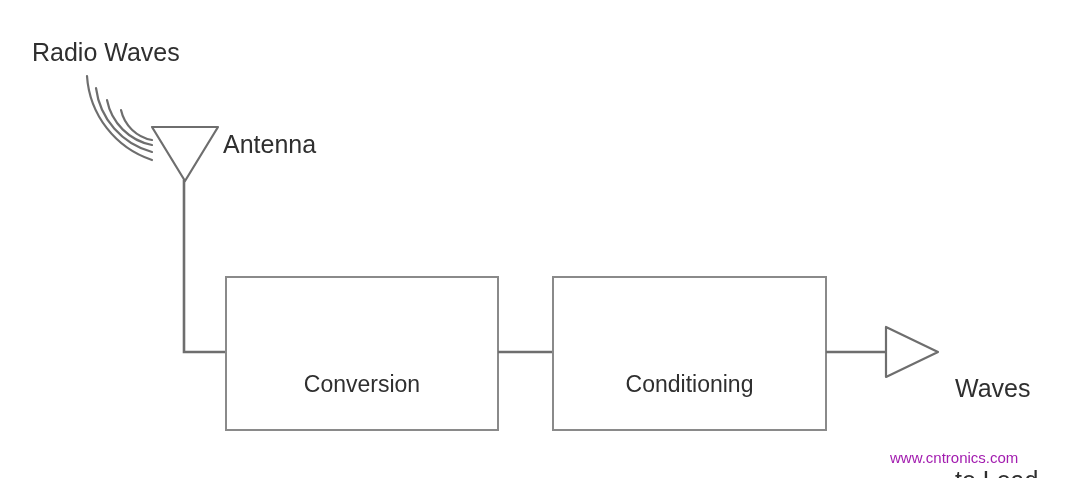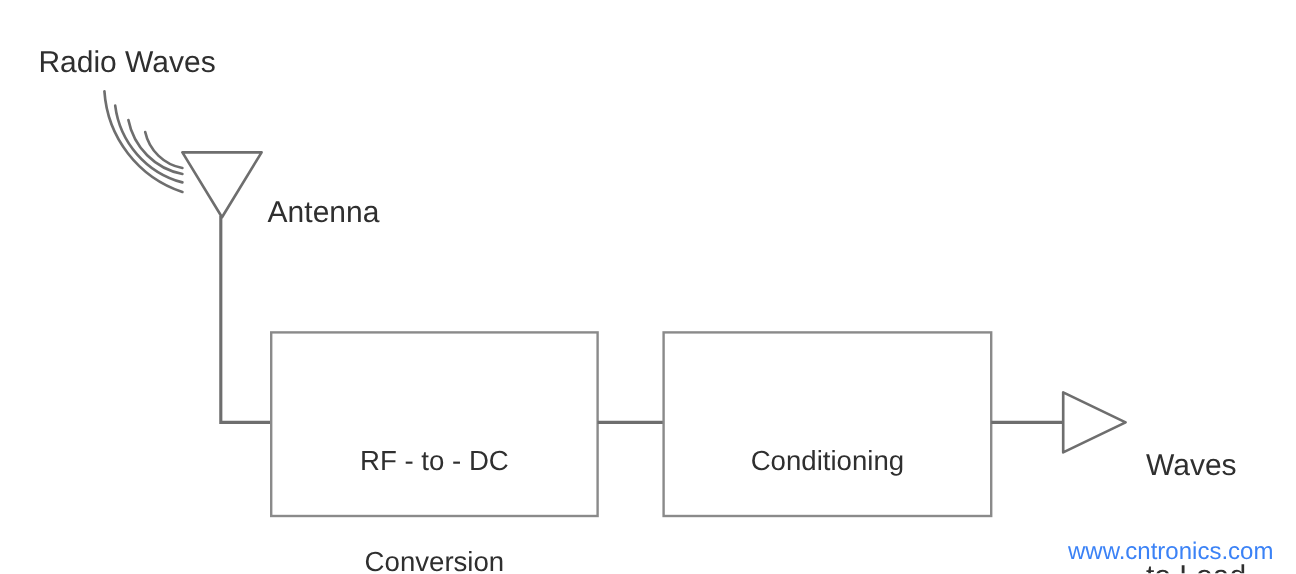--- a/index.html
+++ b/index.html
@@ -33,21 +33,20 @@
   }
   #label-radio-waves {
     left: 32px;
     top: 37px;
     font-size: 25px;
   }
   #label-antenna {
     left: 223px;
     top: 129px;
     font-size: 25px;
-    margin-top: 33px;
   }
   #label-rf-to-dc {
     left: 226px;
     top: 314px;
     width: 272px;
     text-align: center;
     font-size: 23px;
   }
   #label-power-conditioning {
     left: 553px;
@@ -59,22 +58,22 @@
   #label-output-to-load {
     left: 955px;
     top: 312px;
     font-size: 25px;
     text-align: left;
   }
   #watermark {
     position: absolute;
     left: 890px;
     top: 449px;
-    font-size: 20px;
-    color: #3b82f6;
+    font-size: 15px;
+    color: #a21caf;
     white-space: pre;
   }
 </style>
 </head>
 <body>
 
 <div id="diagram-root">
 
   <svg id="diagram-svg" viewBox="0 0 1080 478">
 
@@ -98,21 +97,20 @@
     <line x1="826" y1="352" x2="886" y2="352" stroke="#6e6e6e" stroke-width="2.6"></line>
 
     <polygon points="886,327 886,377 938,352" fill="#ffffff" stroke="#6e6e6e" stroke-width="2.2" stroke-linejoin="round"></polygon>
   </svg>
 
   <div class="lbl" id="label-radio-waves">Radio Waves</div>
 
   <div class="lbl" id="label-antenna">Antenna</div>
 
   <div class="lbl" id="label-rf-to-dc">
-    <div>RF - to - DC</div>
     <div>Conversion</div>
   </div>
 
   <div class="lbl" id="label-power-conditioning">
     <div>Conditioning</div>
   </div>
 
   <div class="lbl" id="label-output-to-load">
     <div>Waves</div>
     <div>to Load</div>

